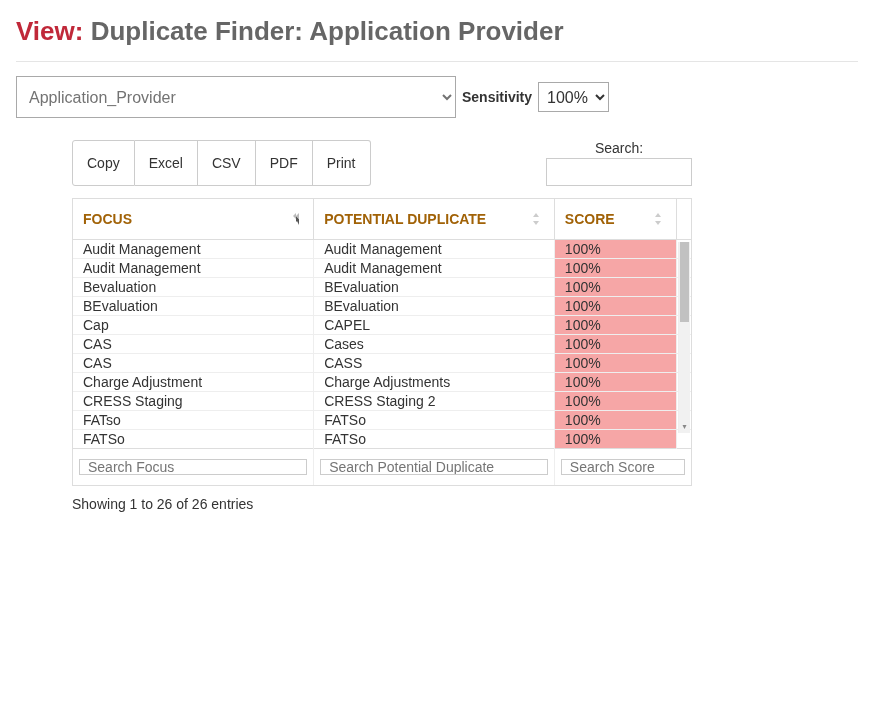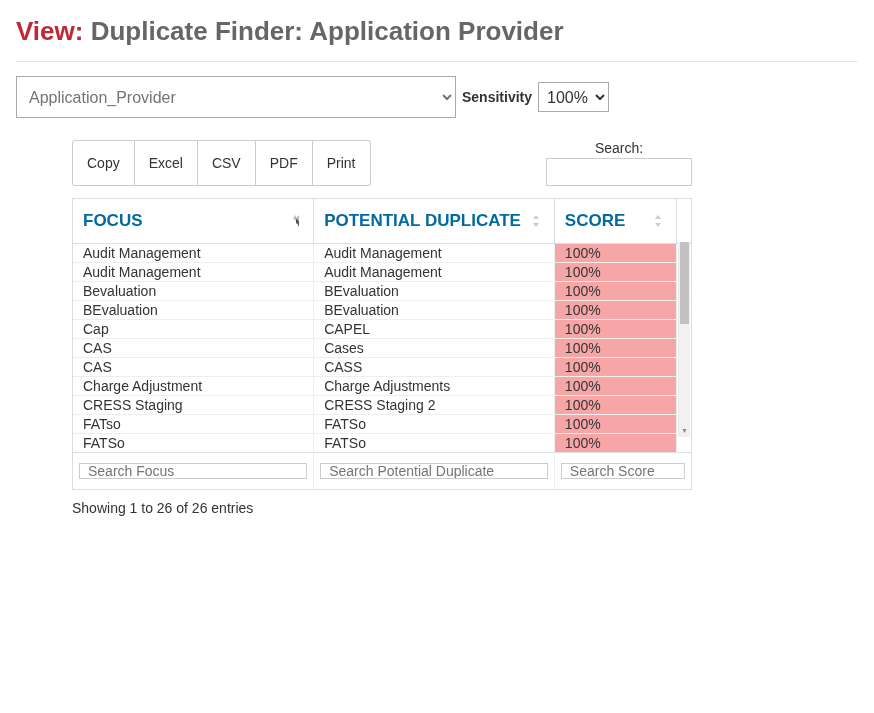--- a/index.html
+++ b/index.html
@@ -81,23 +81,23 @@
   .scroll-area {
     border: 1px solid #ddd;
     position: relative;
     overflow: hidden;
   }
   table { width: 100%; border-collapse: collapse; table-layout: fixed; }
   thead.col-head th {
     background: #fff;
     border-bottom: 1px solid #ddd;
     text-align: left;
-    font-size: 17px;
+    font-size: 14px;
     font-weight: 700;
-    color: #0369a1;
+    color: #a16207;
     padding: 12px 10px;
     position: relative;
   }
   thead.col-head th + th { border-left: 1px solid #ddd; }
   .sort-glyph {
     position: absolute;
     right: 8px;
     top: 50%;
     transform: translateY(-50%);
     width: 14px;

